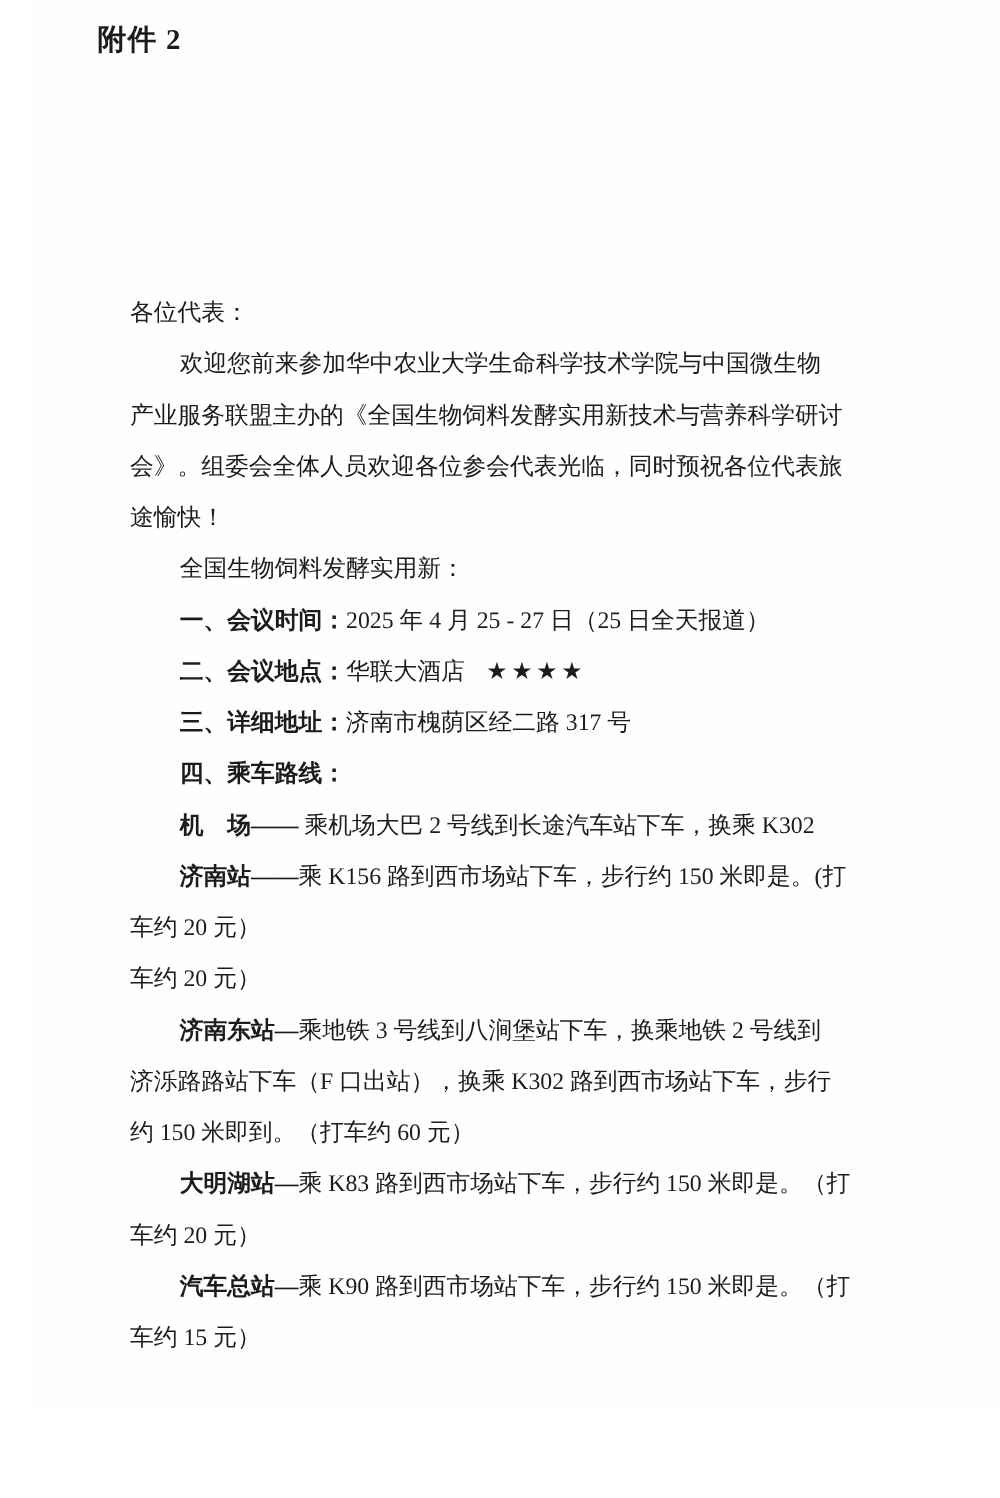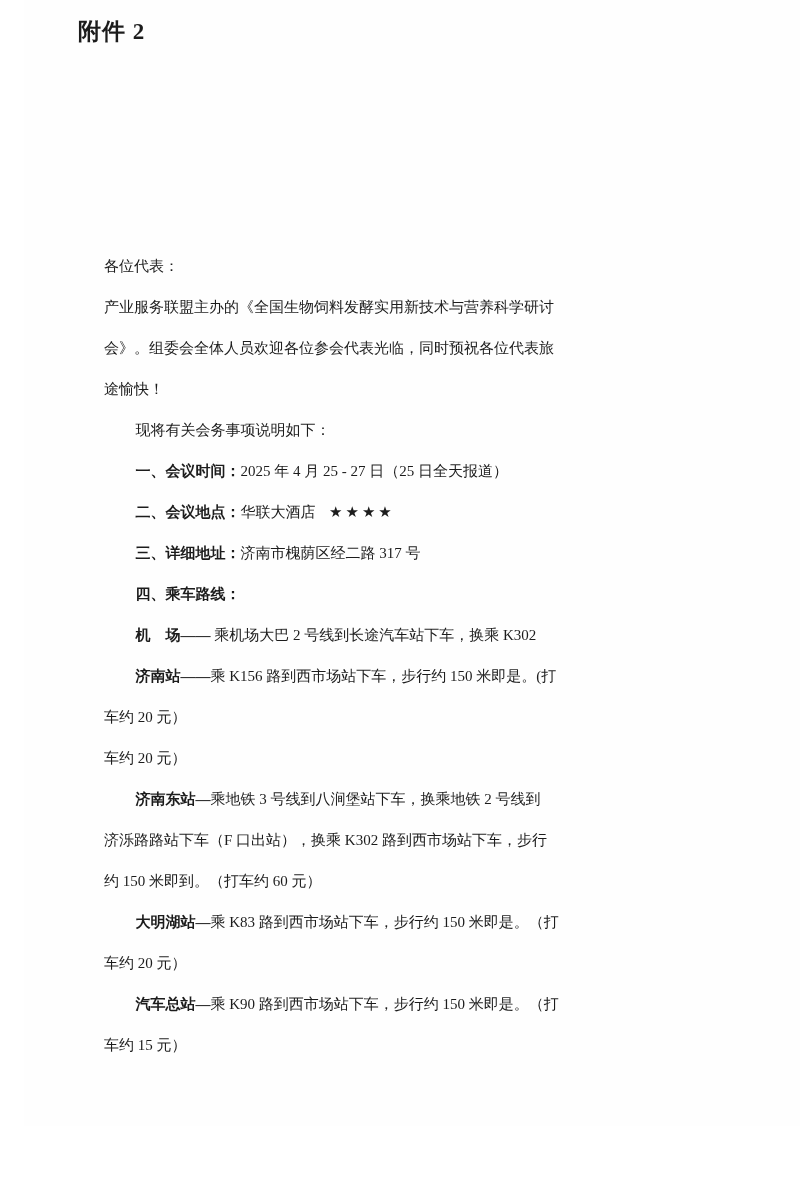--- a/index.html
+++ b/index.html
@@ -38,23 +38,23 @@
     white-space: nowrap;
   }
   .title-underline {
     margin-top: 5px;
     border-top: 3px solid var(--accent);
     height: 0;
   }
   .body-text {
     position: absolute;
     left: 80px;
-    top: 246px;
+    top: 230px;
     width: 690px;
-    font-size: 15px;
+    font-size: 19px;
     line-height: 41px;
   }
   .line {
     margin: 0;
     white-space: nowrap;
   }
   .indent { text-indent: 2.1em; }
   .line b { font-weight: 700; }
   .stars {
     margin-left: 0.9em;
@@ -65,25 +65,26 @@
 <body>
 
 <div class="page">
 
   <div class="attachment">附件 2</div>
 
 
   <div class="body-text">
     <p class="line">各位代表：</p>
 
+    <p class="line indent">欢迎您前来参加华中农业大学生命科学技术学院与中国微生物</p>
     <p class="line">产业服务联盟主办的《全国生物饲料发酵实用新技术与营养科学研讨</p>
     <p class="line">会》。组委会全体人员欢迎各位参会代表光临，同时预祝各位代表旅</p>
     <p class="line">途愉快！</p>
 
-    <p class="line indent">现将有关会务事项说明如下：</p>
+    <p class="line indent">全国生物饲料发酵实用新：</p>
 
     <p class="line indent"><b>一、会议时间：</b><span>2025 年 4 月 25 - 27 日（25 日全天报道）</span></p>
 
     <p class="line indent"><b>二、会议地点：</b><span>华联大酒店</span><span class="stars">★★★★</span></p>
 
     <p class="line indent"><b>三、详细地址：</b><span>济南市槐荫区经二路 317 号</span></p>
 
     <p class="line indent"><b>四、乘车路线：</b></p>
 
     <p class="line indent"><b>机　场——</b><span> 乘机场大巴 2 号线到长途汽车站下车，换乘 K302</span></p>

